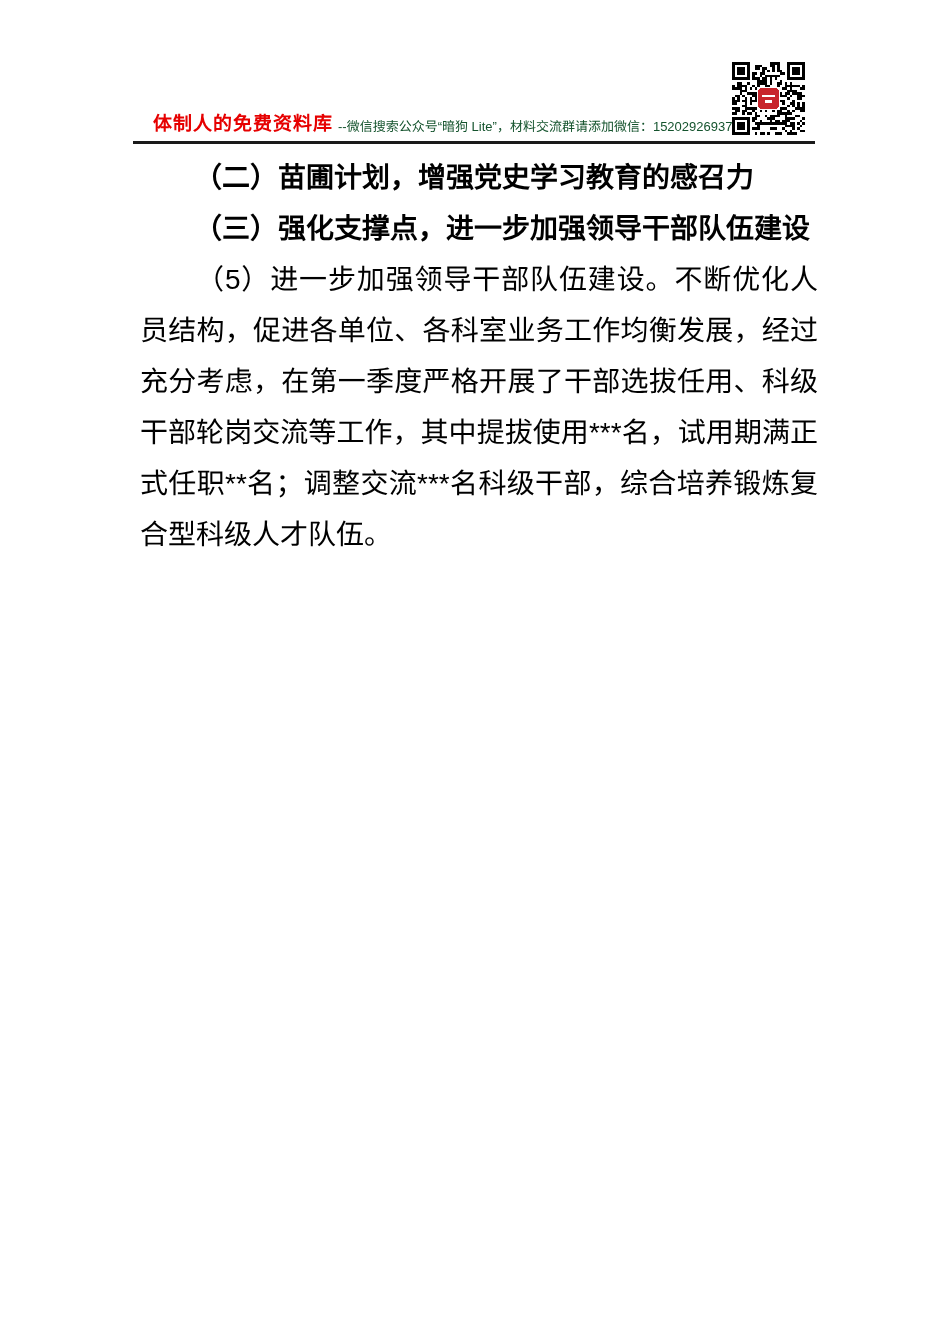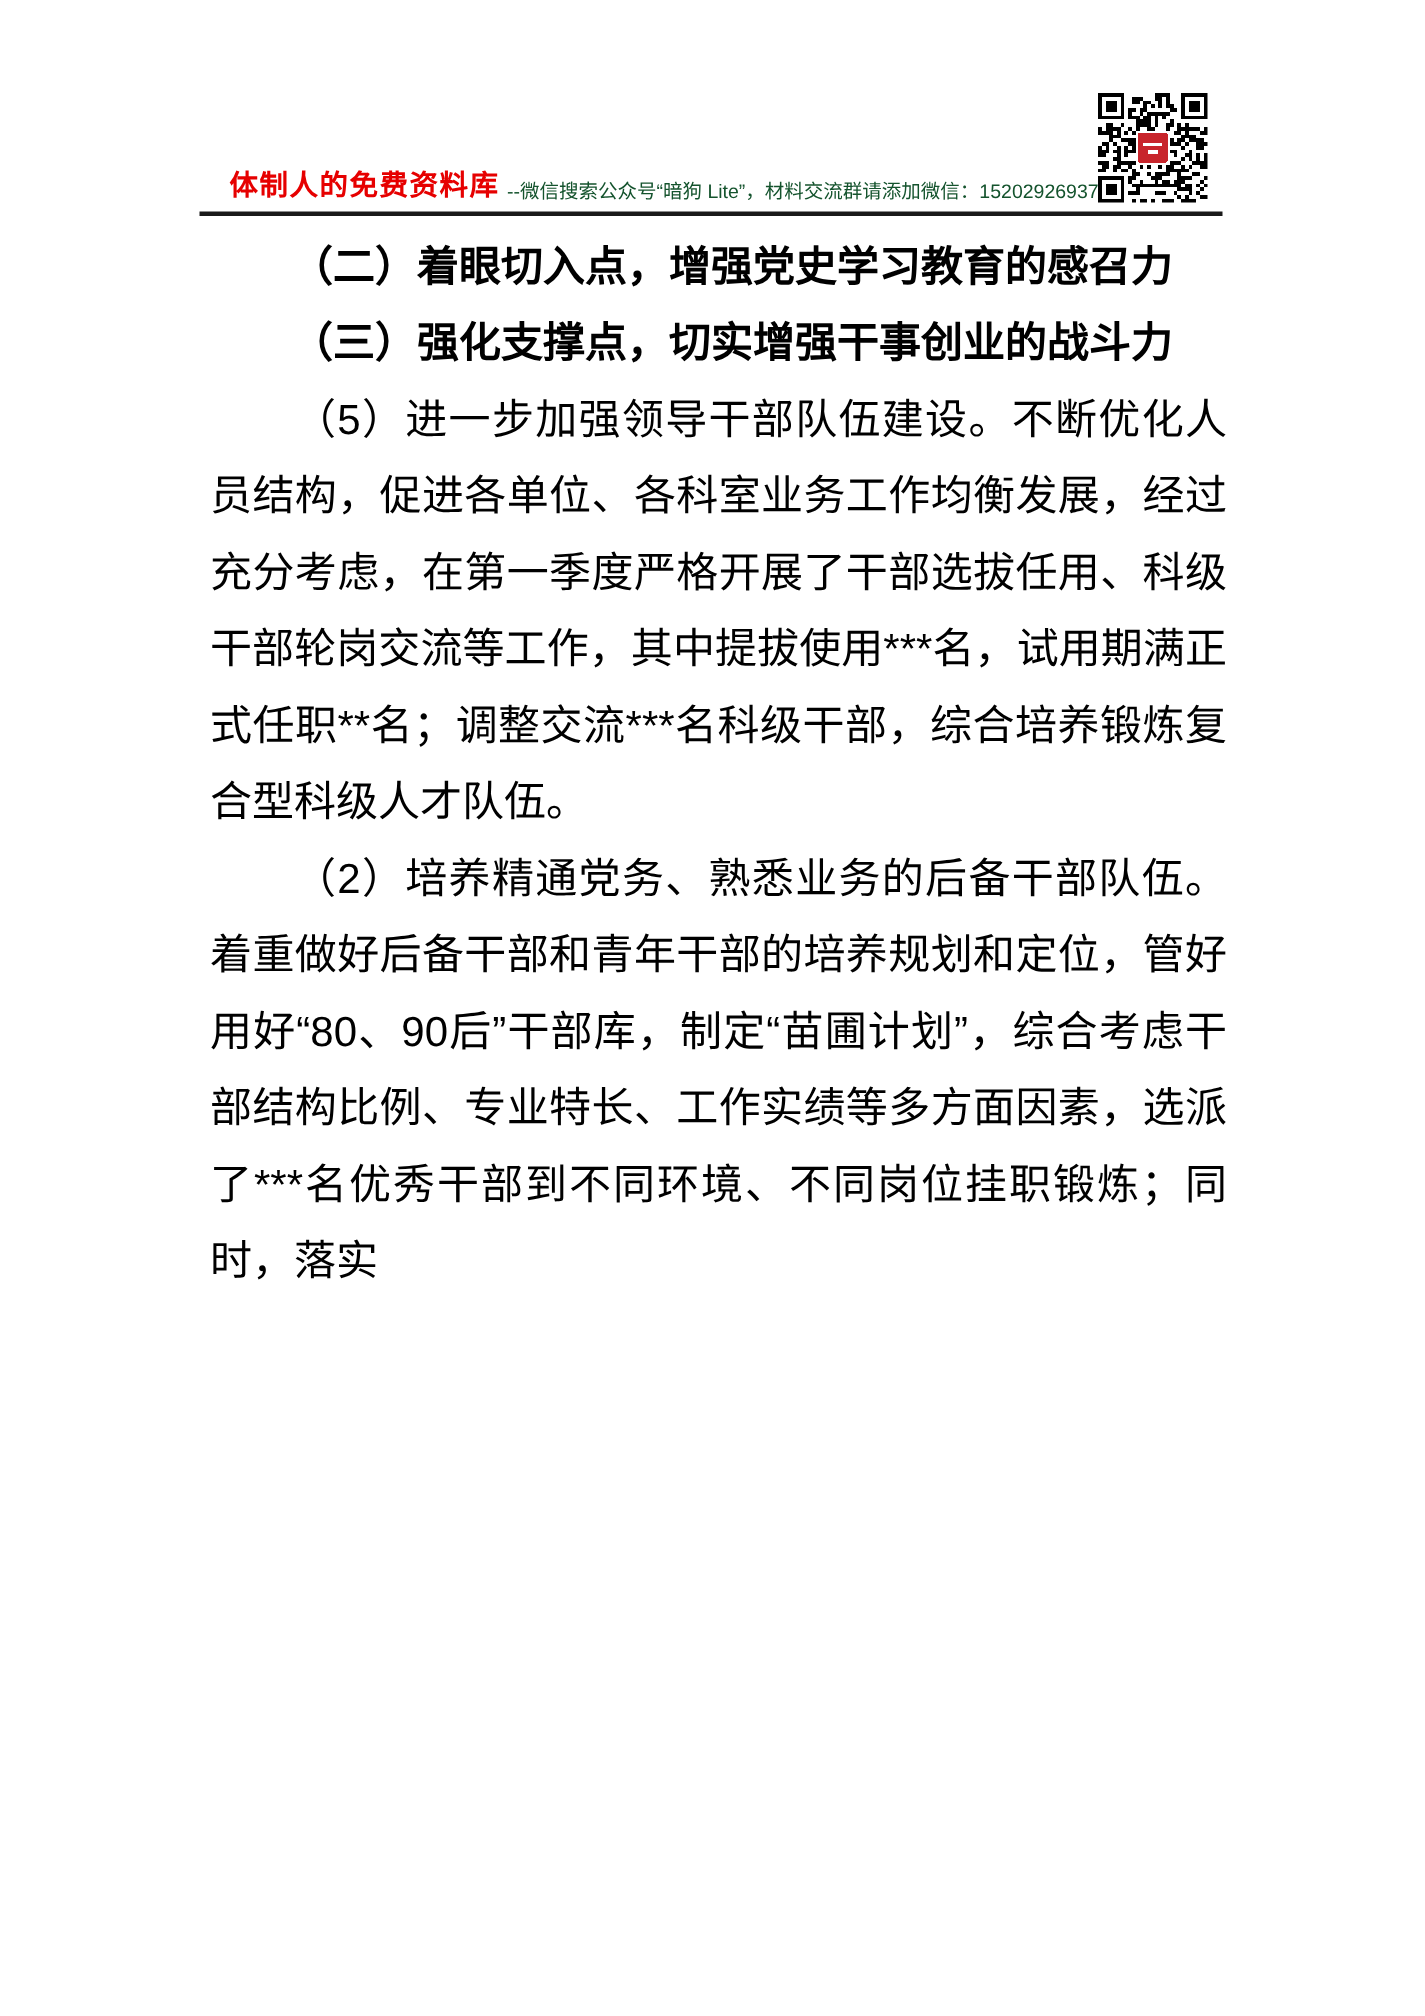--- a/index.html
+++ b/index.html
@@ -358,20 +358,19 @@
         <rect x="25" y="28" width="1" height="1" fill="#000"></rect>
         <rect x="10.5" y="10.5" width="8" height="8" rx="0.8" fill="#c8252c"></rect>
         <rect x="12" y="13.2" width="5" height="0.9" fill="#ffffff"></rect>
         <rect x="13.2" y="15.2" width="2.6" height="0.9" fill="#ffffff"></rect>
       </svg>
 
     <div class="divider"></div>
   </header>
 
   <main class="content">
-    <h2>（二）着眼切入点，增强党史学习教育的感召力</h2>
-
-    <h2>（三）强化支撑点，切实增强干事创业的战斗力</h2>
+    <h2>（二）苗圃计划，增强党史学习教育的感召力</h2>
+
+    <h2>（三）强化支撑点，进一步加强领导干部队伍建设</h2>
     <p>（5）进一步加强领导干部队伍建设。不断优化人员结构，促进各单位、各科室业务工作均衡发展，经过充分考虑，在第一季度严格开展了干部选拔任用、科级干部轮岗交流等工作，其中提拔使用***名，试用期满正式任职**名；调整交流***名科级干部，综合培养锻炼复合型科级人才队伍。</p>
-    <p>（2）培养精通党务、熟悉业务的后备干部队伍。着重做好后备干部和青年干部的培养规划和定位，管好用好“80、90后”干部库，制定“苗圃计划”，综合考虑干部结构比例、专业特长、工作实绩等多方面因素，选派了***名优秀干部到不同环境、不同岗位挂职锻炼；同时，落实</p>
   </main>
 
 </div>
 
 </body></html>

